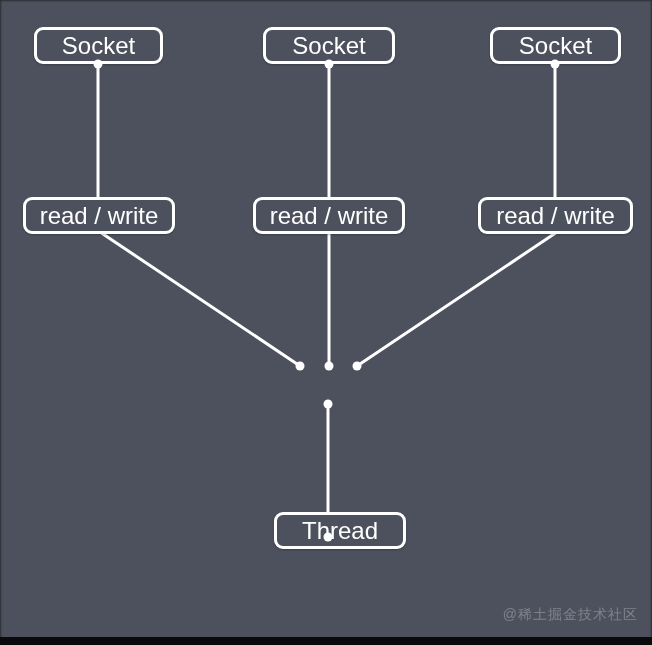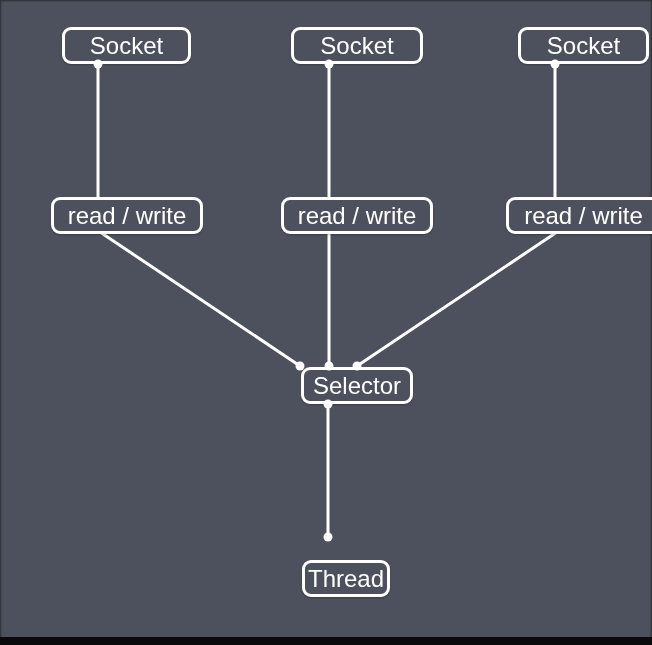--- a/index.html
+++ b/index.html
@@ -34,21 +34,20 @@
     border: 3px solid #ffffff;
     border-radius: 9px;
     display: flex;
     align-items: center;
     justify-content: center;
     color: #ffffff;
     font-size: 24px;
     line-height: 1;
     white-space: nowrap;
     box-shadow: 0 1px 2px rgba(0,0,0,0.25);
-    margin-left: 28px;
   }
   .caption {
     position: absolute;
     z-index: 4;
     left: 333px;
     top: 600px;
     transform: translateX(-50%);
     color: #f7f7f9;
     font-size: 22px;
     letter-spacing: 0.5px;
@@ -103,38 +102,36 @@
   <div class="node" style="left:23px;  top:197px; width:152px; height:37px;">
     <span>read / write</span>
   </div>
   <div class="node" style="left:253px; top:197px; width:152px; height:37px;">
     <span>read / write</span>
   </div>
   <div class="node" style="left:478px; top:197px; width:155px; height:37px;">
     <span>read / write</span>
   </div>
 
-  <div class="node" style="left:273px; top:367px; width:112px; height:37px;">
-    <span>Selector</span>
-  </div>
 
-  <div class="node" style="left:274px; top:560px; width:88px; height:37px;">
+  <div class="node" style="left:274px; top:512px; width:132px; height:37px;">
     <span>Thread</span>
   </div>
 
   <svg class="layer dots" viewBox="0 0 652 645">
     <g fill="#ffffff">
       <circle cx="98" cy="64" r="4.5"></circle>
       <circle cx="329" cy="64" r="4.5"></circle>
       <circle cx="555" cy="64" r="4.5"></circle>
       <circle cx="300" cy="366" r="4.5"></circle>
       <circle cx="329" cy="366" r="4.5"></circle>
       <circle cx="357" cy="366" r="4.5"></circle>
       <circle cx="328" cy="404" r="4.5"></circle>
       <circle cx="328" cy="537" r="4.5"></circle>
     </g>
   </svg>
 
 
+  <div class="watermark">@稀土掘金技术社区</div>
 
   <div class="bottom-bar"></div>
 
 </div>
 
 </body></html>

